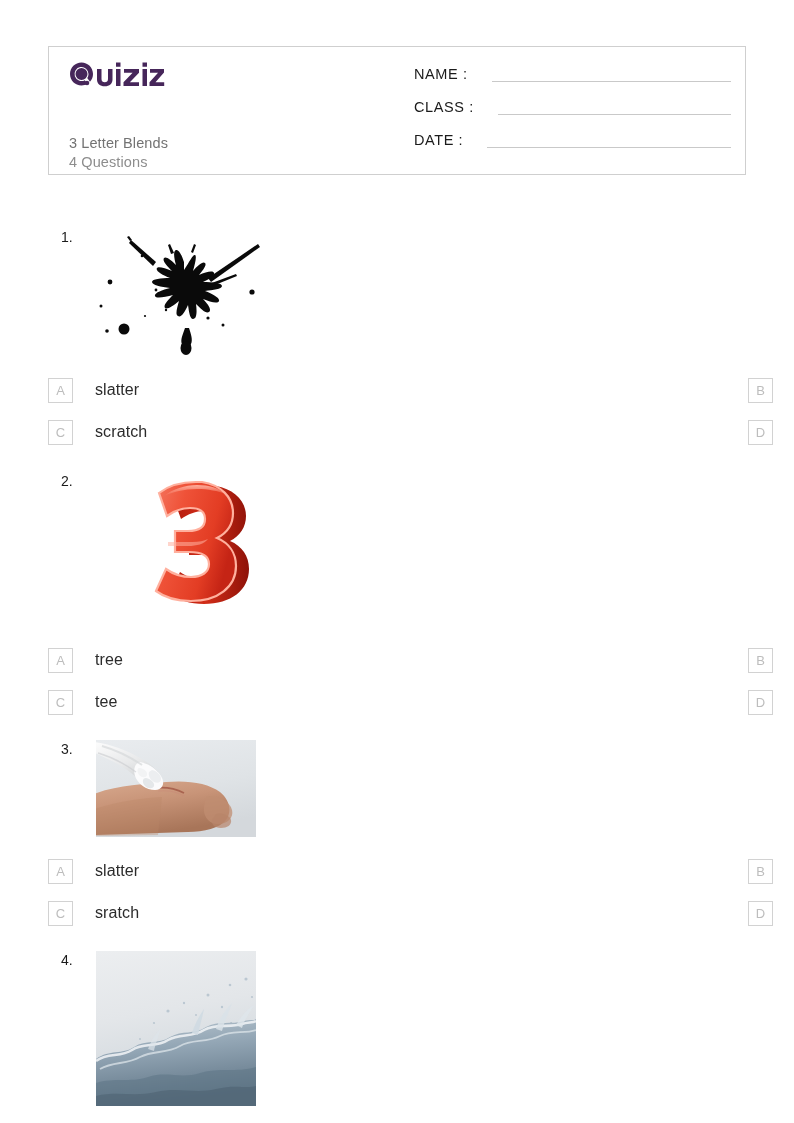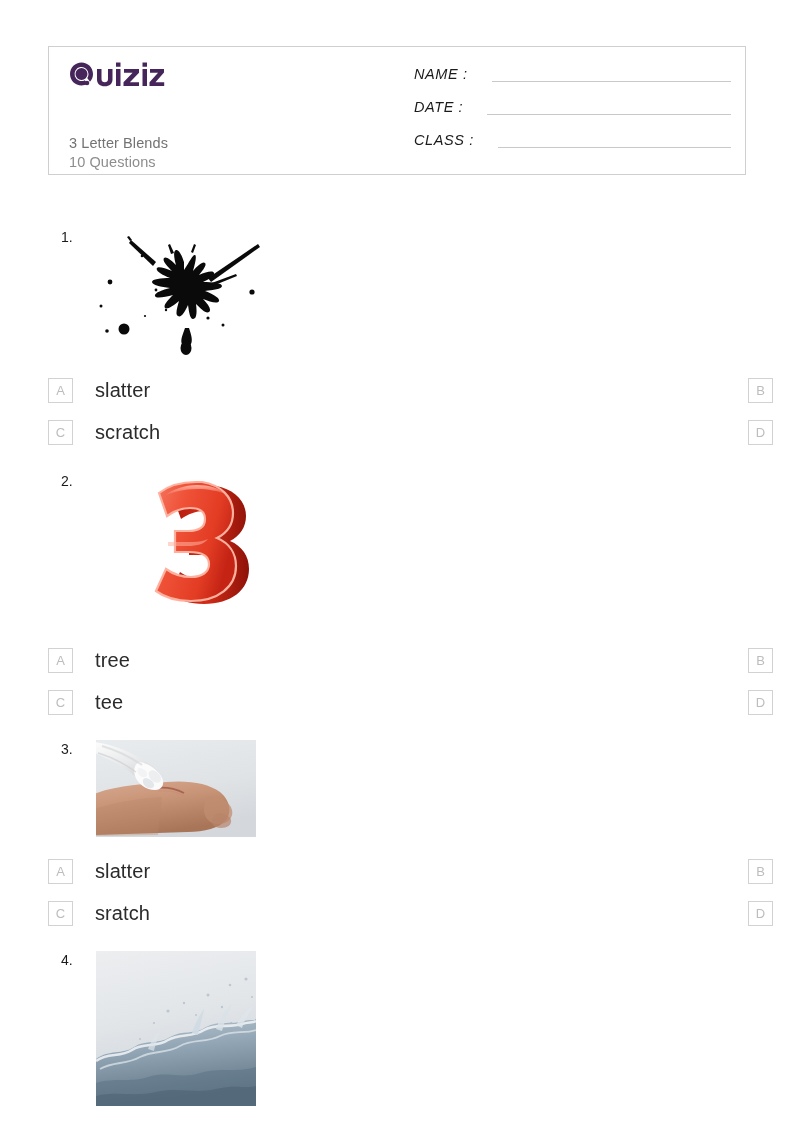--- a/index.html
+++ b/index.html
@@ -66,21 +66,20 @@
     flex: 1;
     padding: 18px 14px 0 0;
     display: flex;
     flex-direction: column;
     gap: 16px;
   }
   .field-row {
     display: flex;
     align-items: center;
     gap: 24px;
-    font-style: italic;
   }
   .field-label {
     font-size: 14.5px;
     color: #1b1b1b;
     letter-spacing: 0.6px;
     white-space: nowrap;
   }
   .field-line {
     flex: 1;
     border-bottom: 1px solid #c9c9c9;
@@ -132,21 +131,21 @@
     height: 25px;
     border: 1px solid #d2d2d2;
     color: #bdbdbd;
     font-size: 13px;
     line-height: 23px;
     text-align: center;
     flex: 0 0 auto;
   }
   .opt-text {
     margin-left: 22px;
-    font-size: 20px;
+    font-size: 16px;
     color: #2b2b2b;
     letter-spacing: 0.1px;
   }
 
   
   .splatter-art { width: 180px; height: 132px; display: block; }
 
   
   .three-art { width: 150px; height: 155px; display: block; margin-left: 18px; }
 
@@ -179,35 +178,35 @@
             <path d="M110 16h30v7.4l-18.3 19.1H140V50h-31v-7.6l18.2-19H110V16z"></path>
             <rect x="147" y="16" width="9" height="34"></rect>
             <rect x="147" y="3" width="9" height="8.5"></rect>
             <path d="M162 16h28v7.2l-17 19.3h17.4V50H161v-7.4l17.1-19.2H162V16z"></path>
           </g>
         </svg>
       </div>
 
       <div class="quiz-meta">
         <div class="quiz-title">3 Letter Blends</div>
-        <div class="quiz-count">10 Questions</div>
+        <div class="quiz-count">4 Questions</div>
       </div>
     </div>
 
     <div class="header-right">
       <div class="field-row">
         <span class="field-label">NAME :</span>
         <span class="field-line"></span>
       </div>
       <div class="field-row">
+        <span class="field-label">CLASS :</span>
+        <span class="field-line"></span>
+      </div>
+      <div class="field-row">
         <span class="field-label">DATE  :</span>
-        <span class="field-line"></span>
-      </div>
-      <div class="field-row">
-        <span class="field-label">CLASS :</span>
         <span class="field-line"></span>
       </div>
     </div>
   </div>
 
   <div class="questions">
 
     <div class="question" style="height:146px;">
       <div class="q-number">1.</div>
       <div class="q-media">

